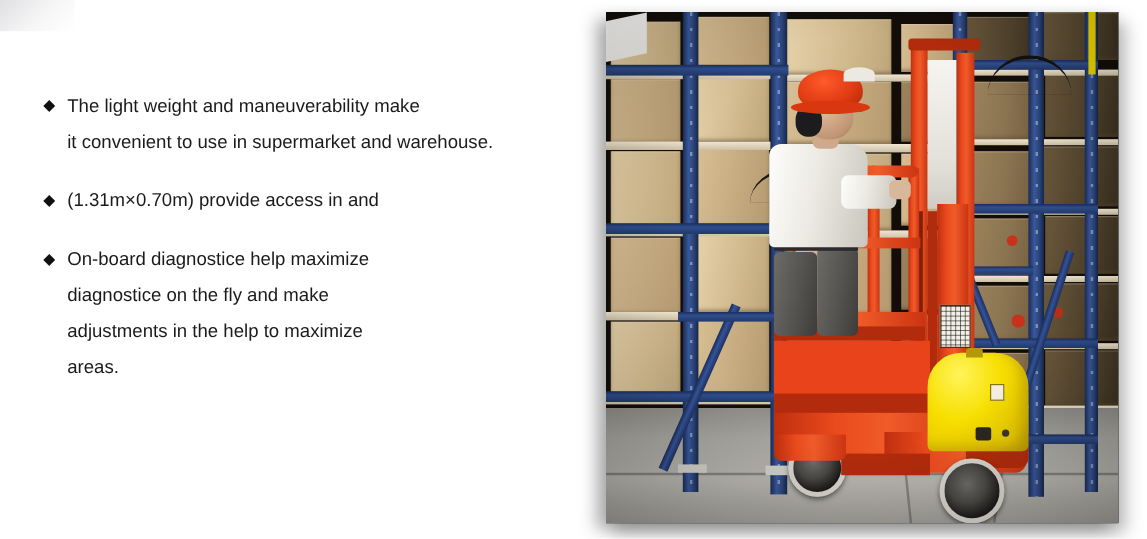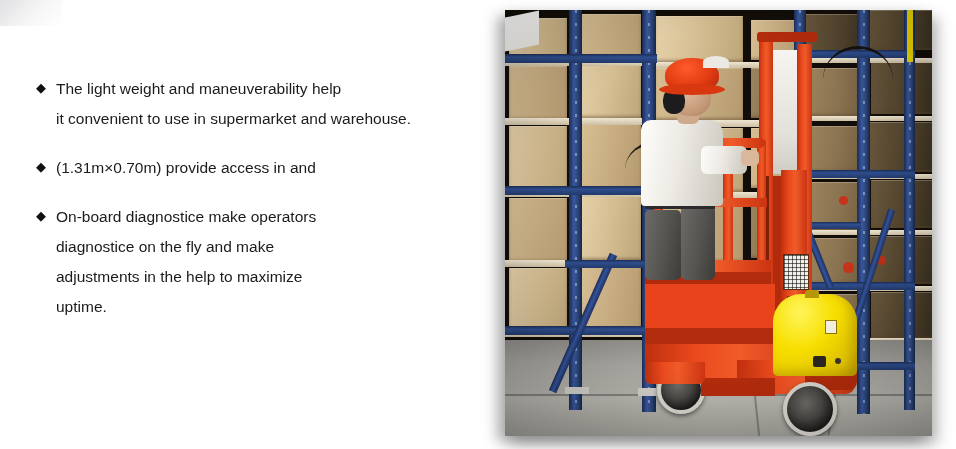--- a/index.html
+++ b/index.html
@@ -223,35 +223,35 @@
 
   <div class="corner-wash"></div>
 
   <div class="text-col">
 
 
     <ul class="bullet-list">
 
       <li class="bullet-item">
         <span class="bullet-marker">◆</span>
-        <span class="bullet-line">The light weight and maneuverability help</span>
+        <span class="bullet-line">The light weight and maneuverability make</span>
         <span class="bullet-line">it convenient to use in supermarket and warehouse.</span>
       </li>
 
       <li class="bullet-item">
         <span class="bullet-marker">◆</span>
         <span class="bullet-line">(1.31m×0.70m) provide access in and</span>
       </li>
 
       <li class="bullet-item">
         <span class="bullet-marker">◆</span>
-        <span class="bullet-line">On-board diagnostice make operators</span>
+        <span class="bullet-line">On-board diagnostice help maximize</span>
         <span class="bullet-line">diagnostice on the fly and make</span>
         <span class="bullet-line">adjustments in the help to maximize</span>
-        <span class="bullet-line">uptime.</span>
+        <span class="bullet-line">areas.</span>
       </li>
 
     </ul>
   </div>
 
   <div class="photo-frame">
     <div class="photo" aria-label="Operator in red hard hat riding a red and yellow self-propelled order picker platform between tall blue warehouse pallet racks loaded with cardboard cartons">
 
       <div class="bay-dark" style="left:0;top:0;width:427px;height:340px;"></div>
 

